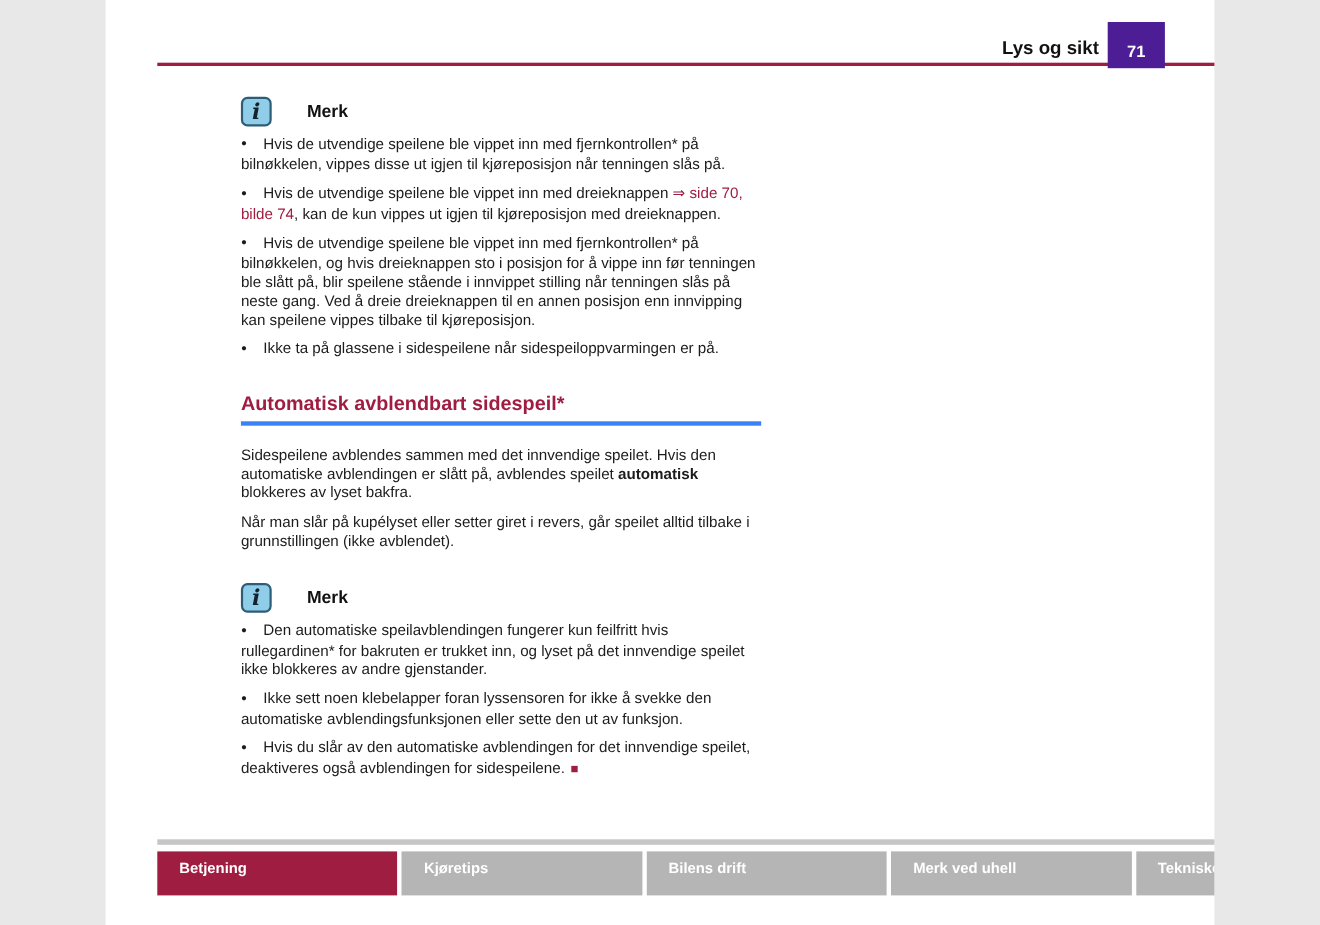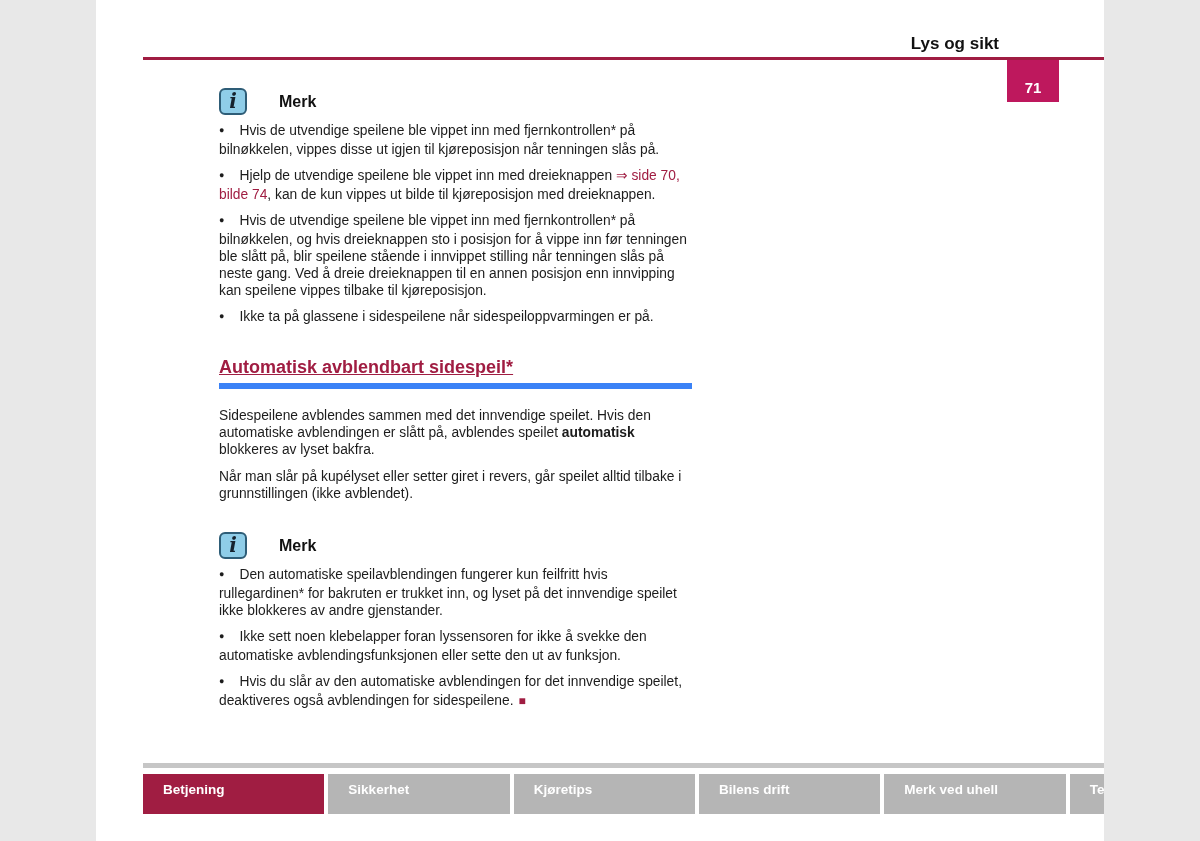--- a/index.html
+++ b/index.html
@@ -30,30 +30,29 @@
     font-size: 17px;
     font-weight: bold;
     color: #111;
   }
   .page-number-badge {
     position: absolute;
     top: 20px;
     right: 45px;
     width: 52px;
     height: 42px;
-    background: #be185d;
+    background: #4c1d95;
     color: #ffffff;
     font-size: 15px;
     font-weight: bold;
     display: flex;
     align-items: flex-end;
     justify-content: center;
     padding-bottom: 6px;
     box-sizing: border-box;
-    margin-top: 40px;
   }
 
   
   .content {
     position: absolute;
     left: 123px;
     top: 88px;
     width: 473px;
     font-size: 13.8px;
     line-height: 17px;
@@ -106,25 +105,24 @@
   .bold { font-weight: bold; }
   .end-marker {
     color: #A01D42;
     font-size: 12px;
     margin-left: 5px;
   }
 
   .section-heading {
     margin: 32px 0 18px 0;
     padding-bottom: 7px;
-    border-bottom: 6px solid #3b82f6;
+    border-bottom: 4px solid #3b82f6;
     font-size: 18px;
     font-weight: bold;
     color: #A01D42;
-    text-decoration: underline;
   }
 
   .spacer-lg { height: 20px; }
 
   
   .footer-strip {
     position: absolute;
     left: 47px;
     top: 763px;
     width: 1108px;
@@ -166,21 +164,21 @@
 
     <div class="note-head">
       <div class="info-icon">
           <span>i</span>
         </div>
       <div class="note-title">Merk</div>
     </div>
 
     <p class="bullet"><span>Hvis de utvendige speilene ble vippet inn med fjernkontrollen* på bilnøkkelen, vippes disse ut igjen til kjøreposisjon når tenningen slås på.</span></p>
 
-    <p class="bullet"><span>Hjelp de utvendige speilene ble vippet inn med dreieknappen </span><span class="ref-link">⇒ side 70, bilde 74</span><span>, kan de kun vippes ut bilde til kjøreposisjon med dreieknappen.</span></p>
+    <p class="bullet"><span>Hvis de utvendige speilene ble vippet inn med dreieknappen </span><span class="ref-link">⇒ side 70, bilde 74</span><span>, kan de kun vippes ut igjen til kjøreposisjon med dreieknappen.</span></p>
 
     <p class="bullet"><span>Hvis de utvendige speilene ble vippet inn med fjernkontrollen* på bilnøkkelen, og hvis dreieknappen sto i posisjon for å vippe inn før tenningen ble slått på, blir speilene stående i innvippet stilling når tenningen slås på neste gang. Ved å dreie dreieknappen til en annen posisjon enn innvipping kan speilene vippes tilbake til kjøreposisjon.</span></p>
 
     <p class="bullet"><span>Ikke ta på glassene i sidespeilene når sidespeiloppvarmingen er på.</span></p>
 
 
 
     <div class="section-heading">Automatisk avblendbart sidespeil*</div>
 
     <p class="plain"><span>Sidespeilene avblendes sammen med det innvendige speilet. Hvis den automatiske avblendingen er slått på, avblendes speilet </span><span class="bold">automatisk</span><span> blokkeres av lyset bakfra.</span></p>
@@ -200,20 +198,19 @@
 
     <p class="bullet"><span>Ikke sett noen klebelapper foran lyssensoren for ikke å svekke den automatiske avblendingsfunksjonen eller sette den ut av funksjon.</span></p>
 
     <p class="bullet"><span>Hvis du slår av den automatiske avblendingen for det innvendige speilet, deaktiveres også avblendingen for sidespeilene.</span><span class="end-marker">■</span></p>
 
   </div>
 
   <div class="footer-strip"></div>
   <div class="footer-tabs">
     <div class="footer-tab active">Betjening</div>
-    <div class="footer-tab">Sikkerhet</div>
     <div class="footer-tab">Kjøretips</div>
     <div class="footer-tab">Bilens drift</div>
     <div class="footer-tab">Merk ved uhell</div>
     <div class="footer-tab">Tekniske data</div>
   </div>
 
 </div>
 
 </body></html>

